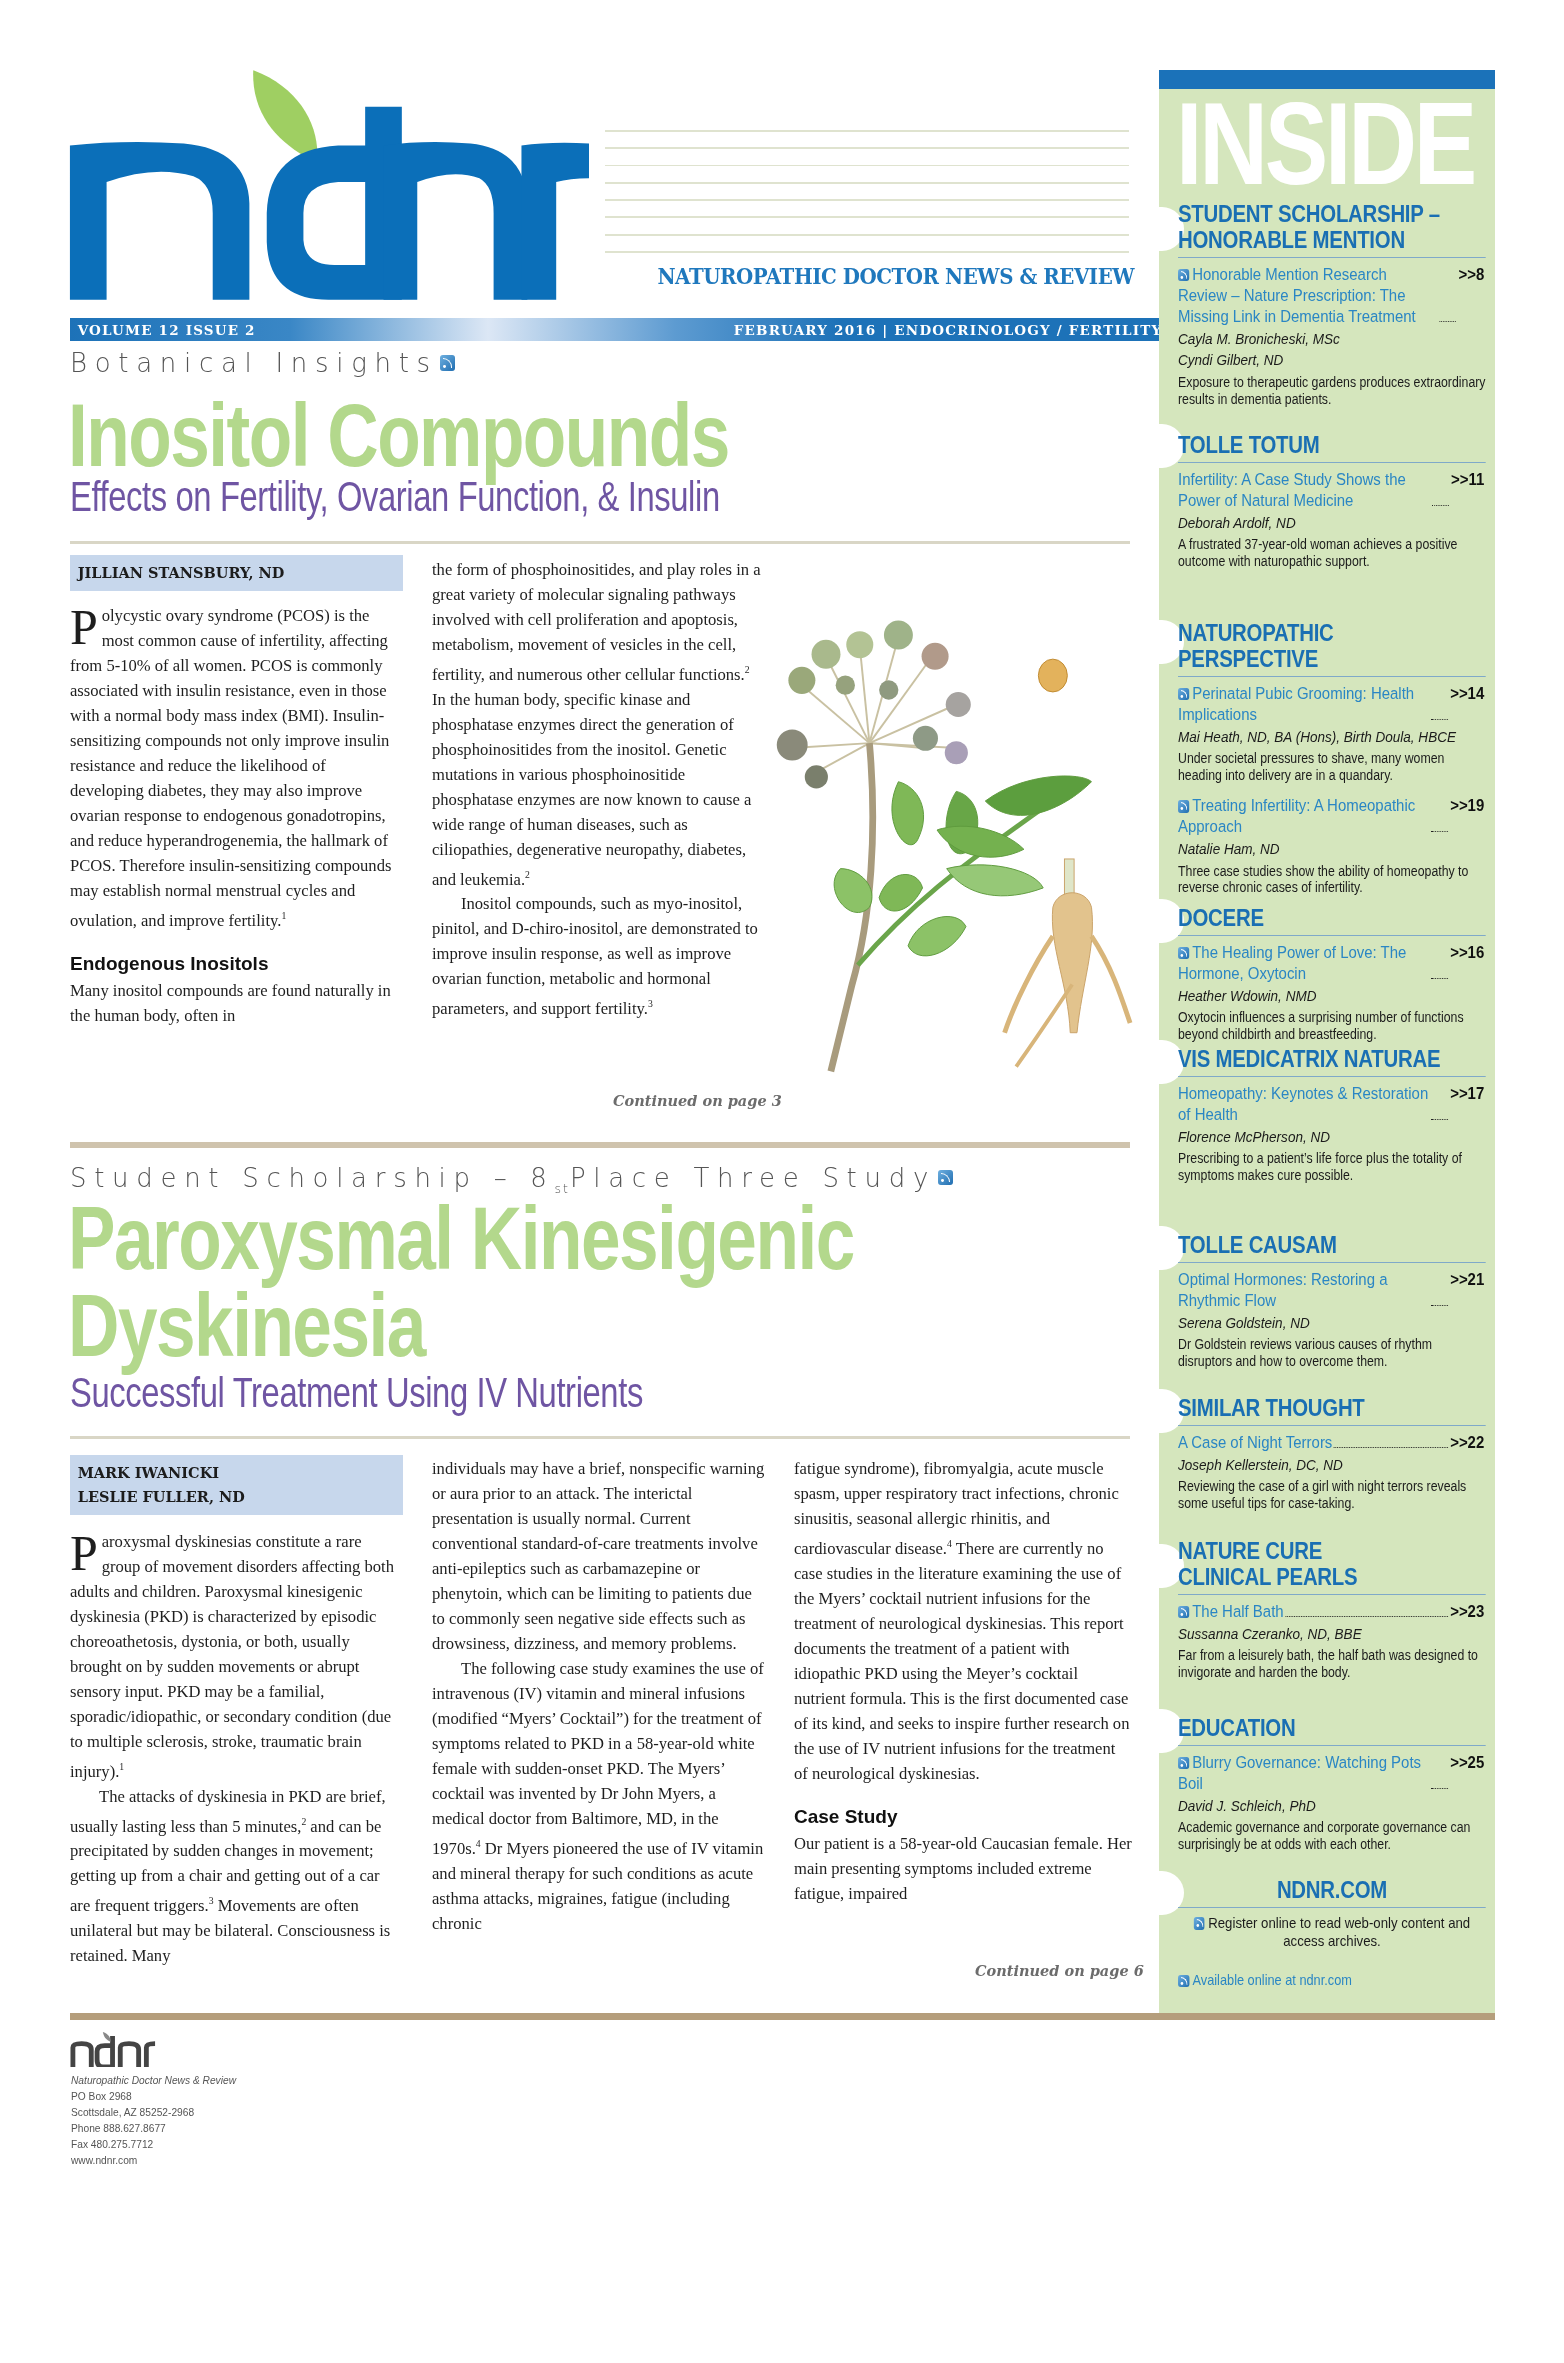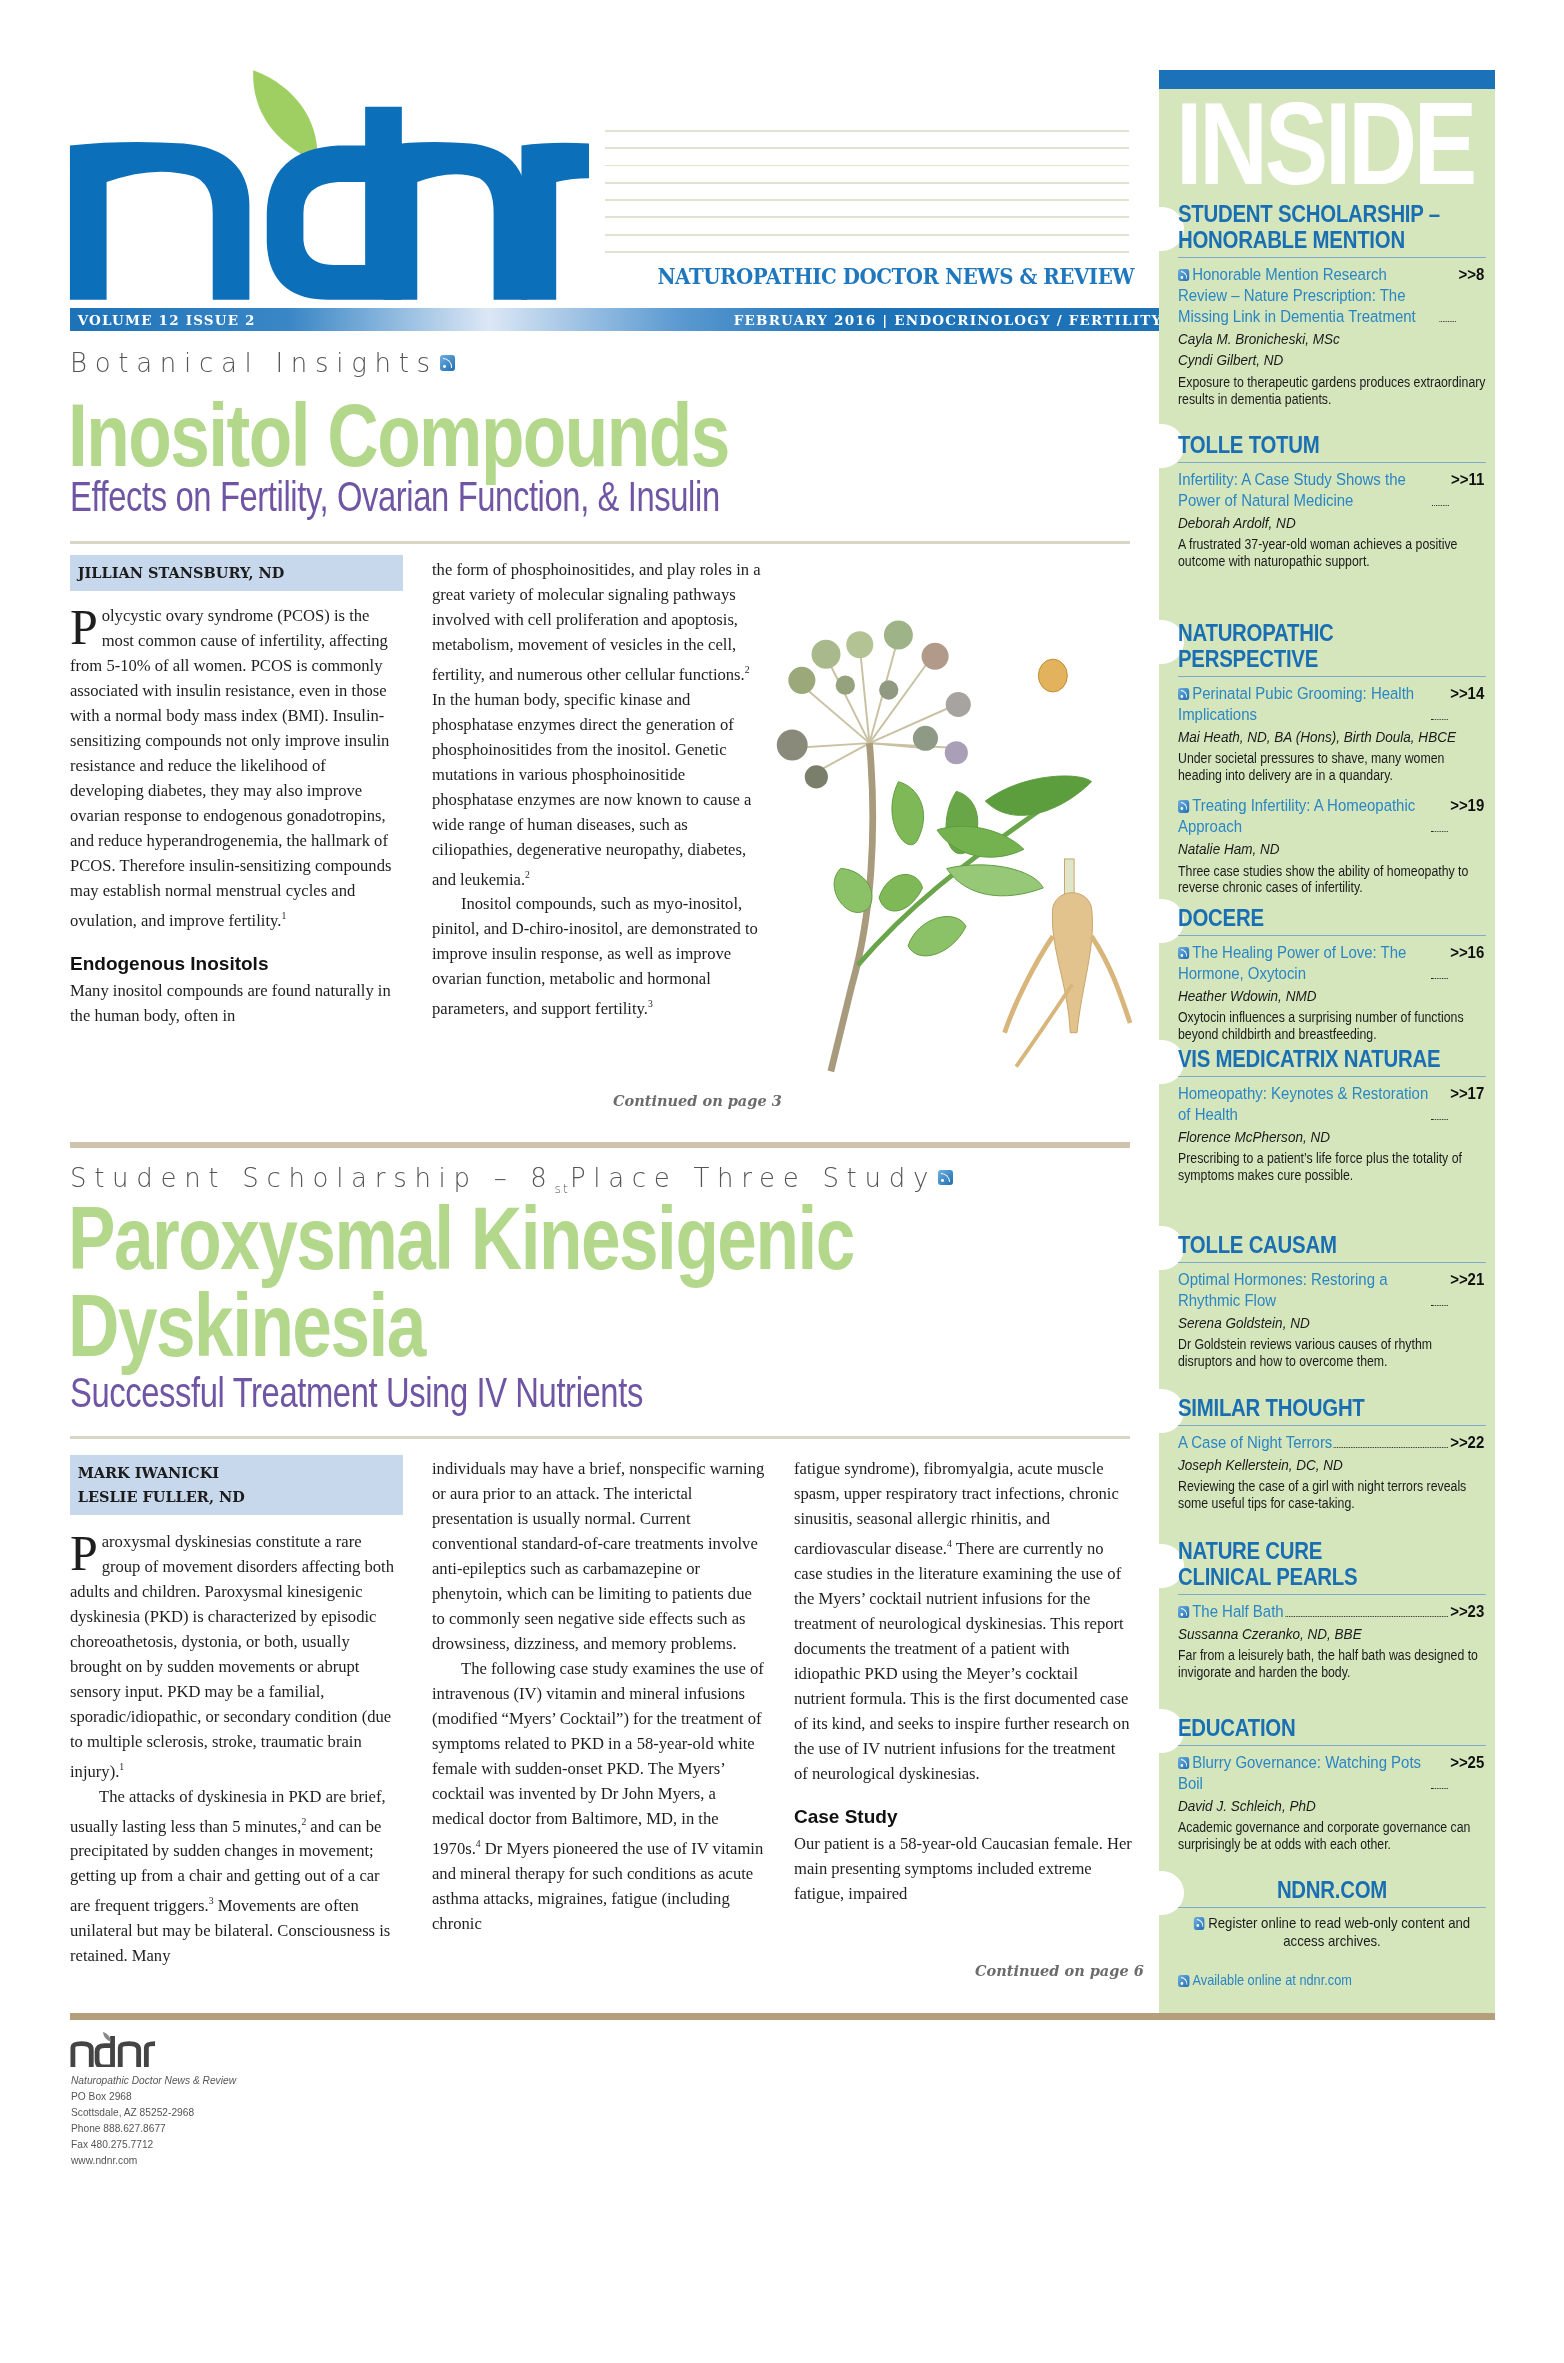--- a/index.html
+++ b/index.html
@@ -7,21 +7,21 @@
     body { position: relative; font-family: "Liberation Serif", serif; color: #222; }
 
     
     .logo { position: absolute; left: 68px; top: 68px; width: 521px; height: 232px; }
     .logo svg { width: 100%; height: 100%; }
     .rules { position: absolute; left: 605px; top: 130px; width: 524px; height: 135px; }
     .rules div { height: 1.9px; background: #dfe3cf; margin-bottom: 15.4px; }
     .pub-name { position: absolute; left: 605px; top: 263px; width: 524px; text-align: right;
       font-family: "DejaVu Serif", serif; font-weight: bold; font-size: 22px; color: #1f78bd;
       letter-spacing: -0.5px; transform: scaleX(0.9); transform-origin: right center; white-space: nowrap; }
-    .issue-bar { position: absolute; left: 70px; top: 308px; width: 1100px; height: 23px;
+    .issue-bar { position: absolute; left: 70px; top: 318px; width: 1100px; height: 23px;
       background: linear-gradient(90deg, #1d72b8 0%, #3a87c6 20%, #dce7f5 38%, #5d9bd1 55%, #1d72b8 70%, #1d72b8 100%);
       display: flex; justify-content: space-between; align-items: center; padding: 0 7.7px; }
     .issue-bar span { font-family: "DejaVu Serif", serif; font-weight: bold; font-size: 13.5px; color: #fff; letter-spacing: 1.2px; }
 
     
     .kicker { position: absolute; left: 70px; font-family: "DejaVu Sans", sans-serif; font-weight: 300;
       font-size: 26px; color: #555; letter-spacing: 7.7px; display: flex; align-items: center; white-space: nowrap; }
     .kicker sup { font-size: 12.6px; letter-spacing: 1.9px; margin-top: 22px; }
     .rss { display: inline-block; width: 15.4px; height: 15.4px; border-radius: 2.9px; background: linear-gradient(135deg,#6fb0e0,#1f6db0);
       position: relative; vertical-align: middle; }

